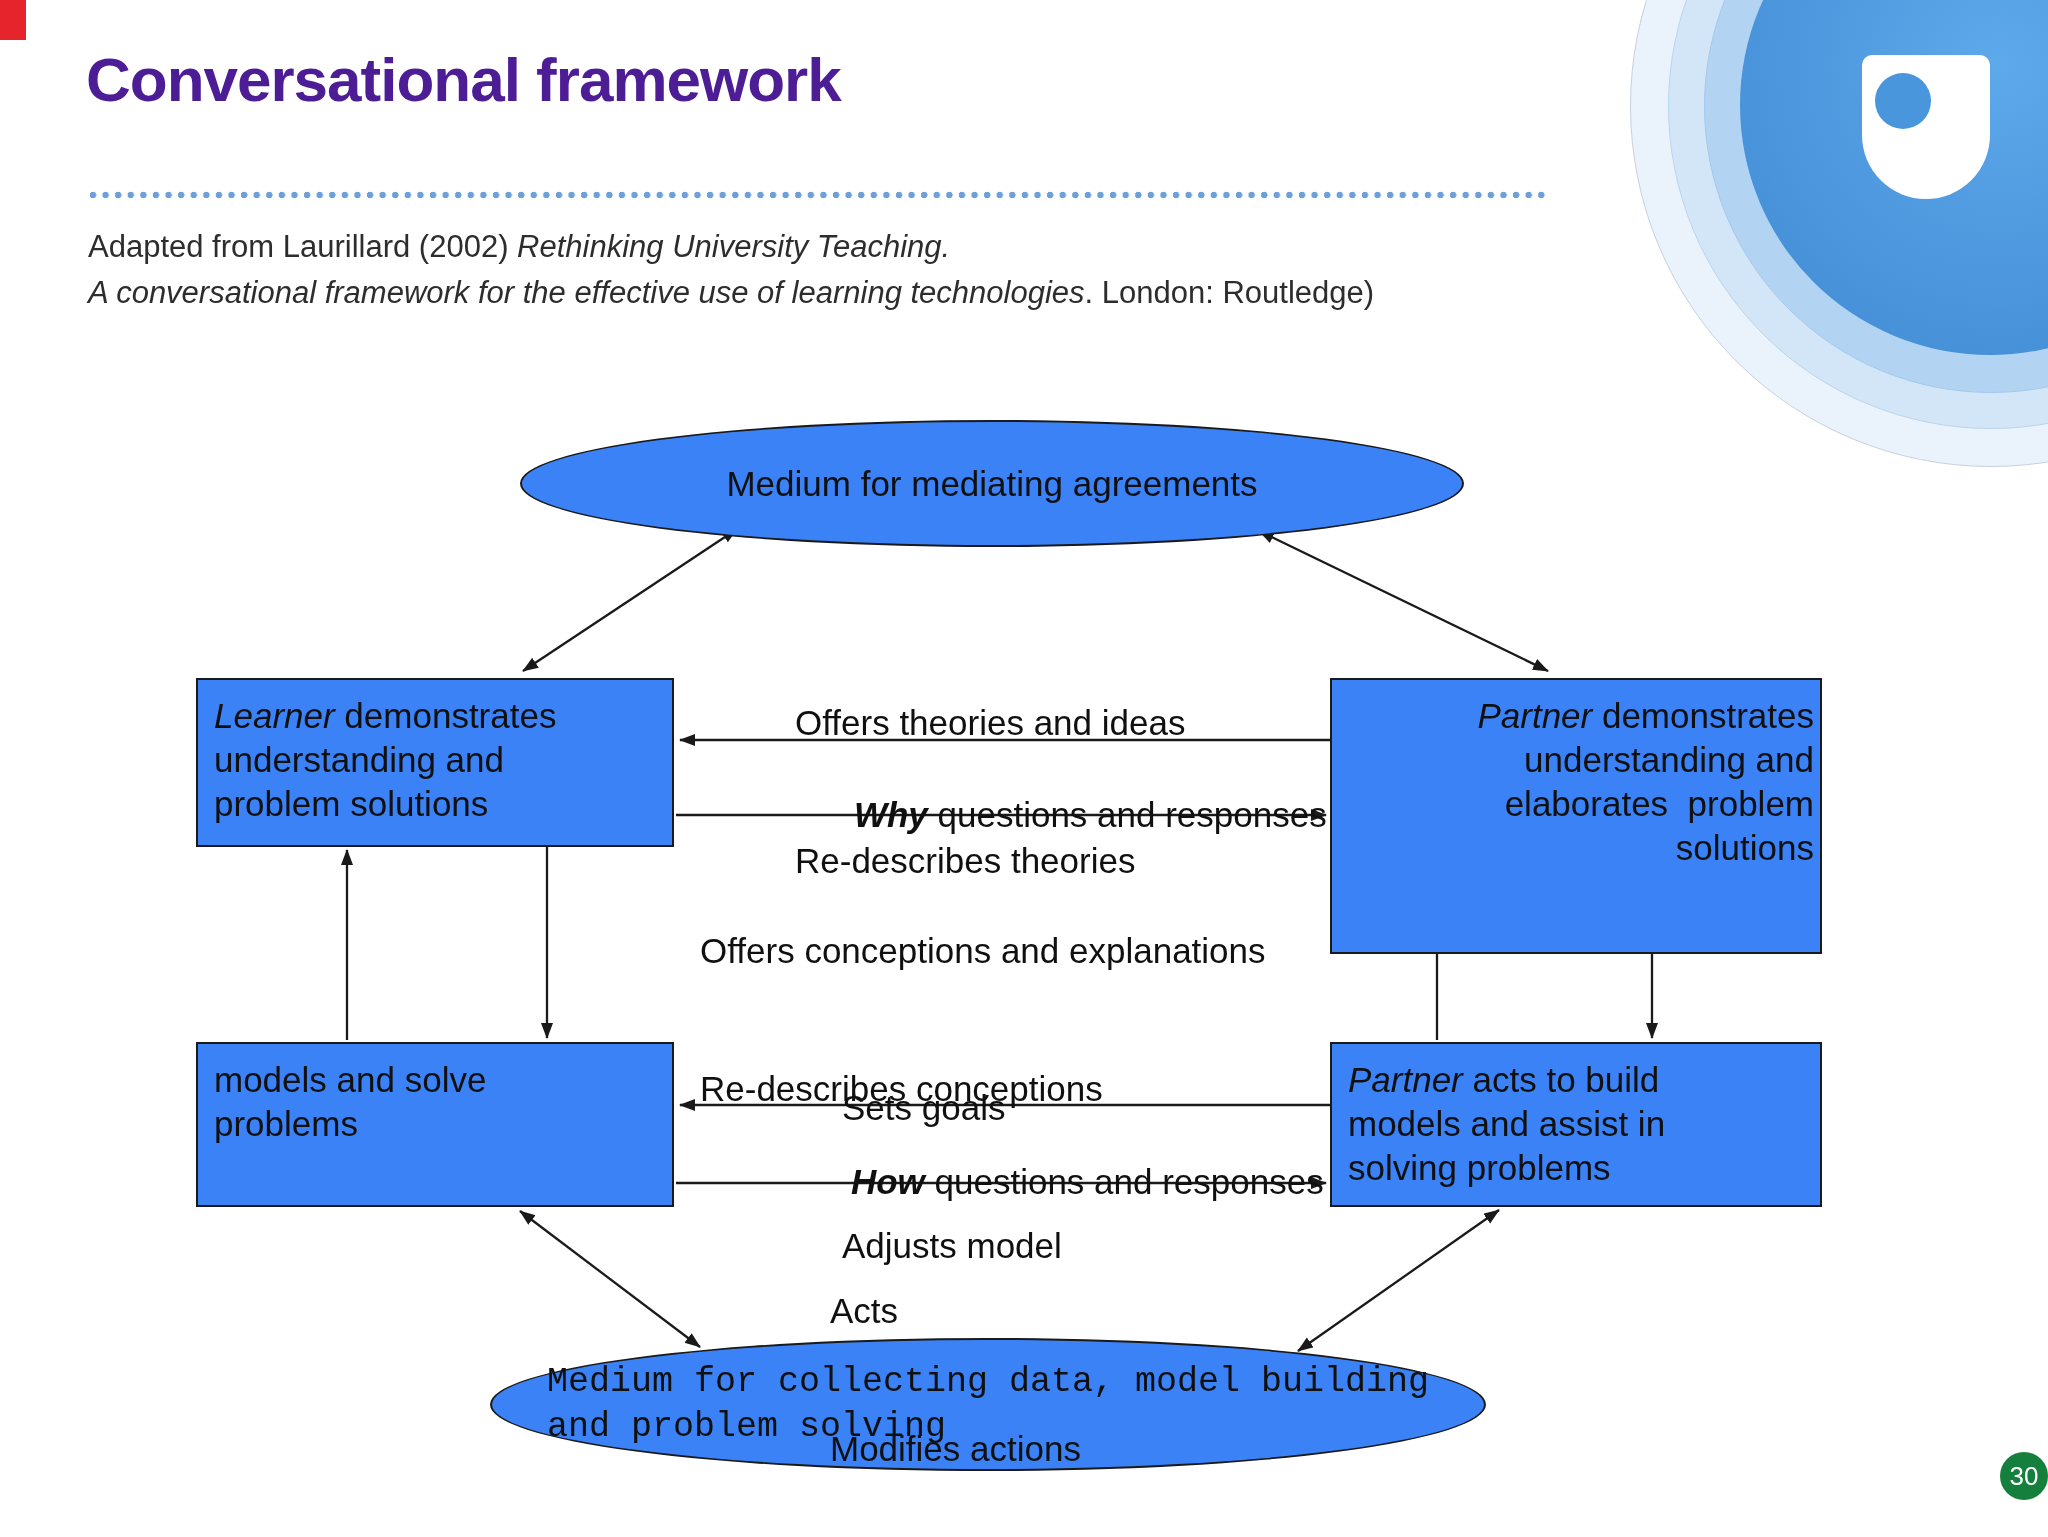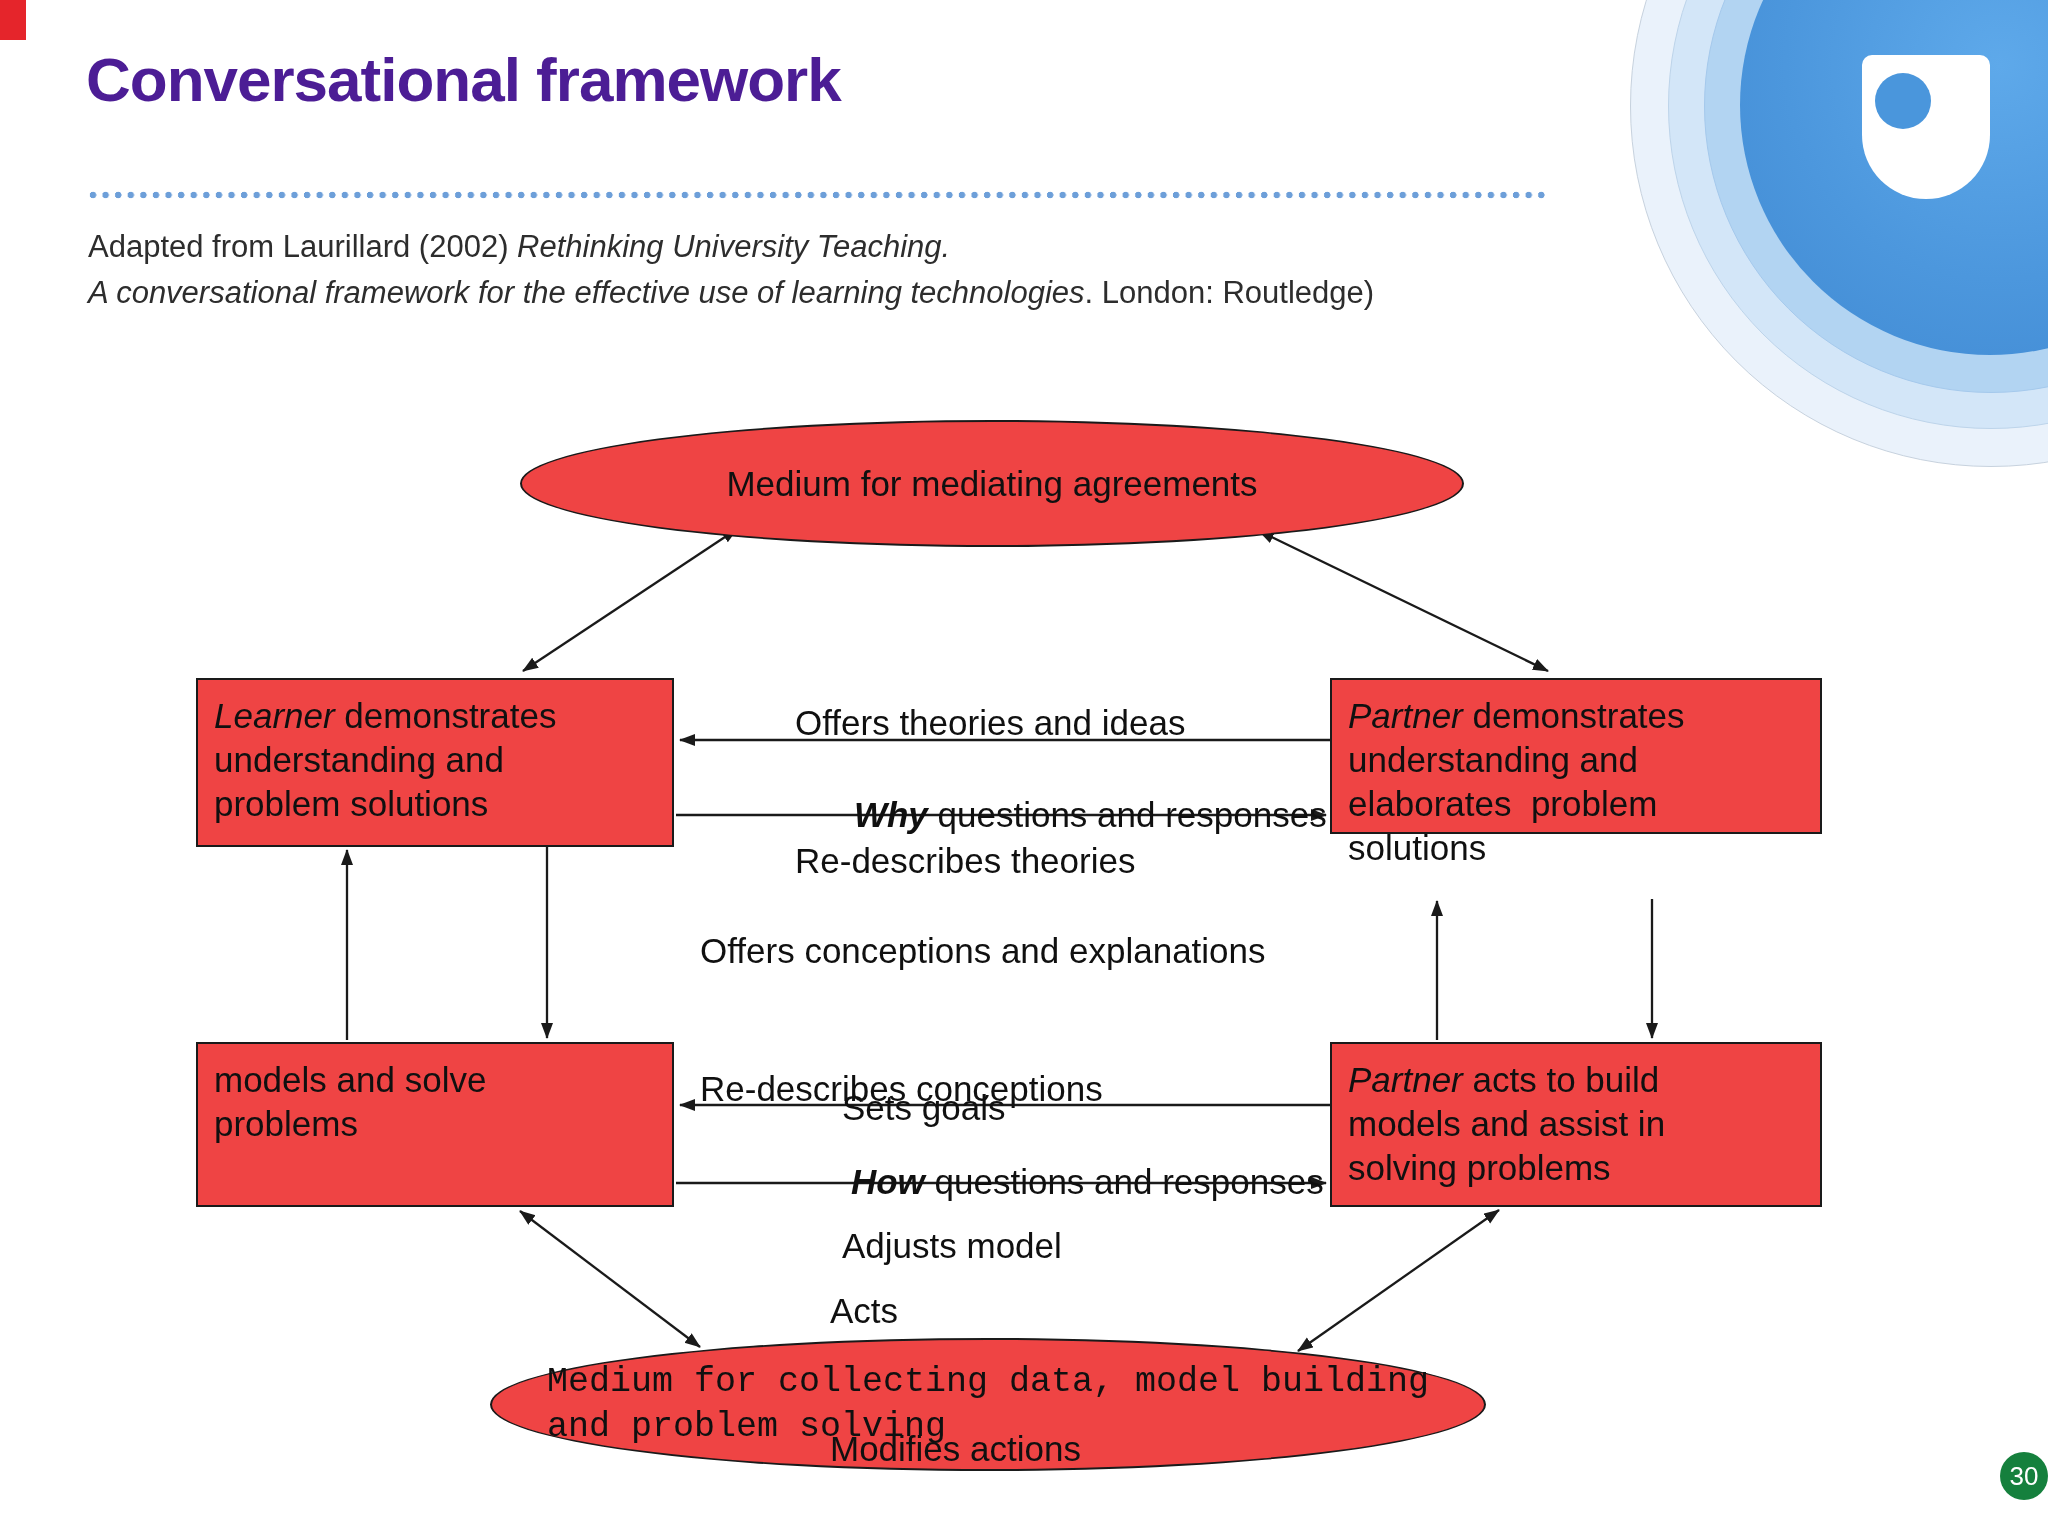--- a/index.html
+++ b/index.html
@@ -24,29 +24,29 @@
   .ring{position:absolute;border-radius:50%;}
   .ring1{left:1630px;top:-255px;width:720px;height:720px;background:#eaf2fb;border:1px solid #c7d2de;}
   .ring2{left:1668px;top:-217px;width:644px;height:644px;background:#d3e6f8;border:1px solid #bdd4ea;}
   .ring3{left:1704px;top:-181px;width:572px;height:572px;background:#b2d4f2;border:1px solid #a5c9ec;}
   .ring4{left:1740px;top:-145px;width:500px;height:500px;
          background:radial-gradient(circle at 52% 42%,#5ea9ea 0%,#4c97dd 55%,#4089d2 100%);}
   .shield{position:absolute;left:1862px;top:55px;width:128px;height:144px;background:#ffffff;
           border-radius:10px 10px 64px 64px;}
   .shield-dot{position:absolute;left:1875px;top:73px;width:56px;height:56px;border-radius:50%;background:#4a96dc;}
   
-  .shape{position:absolute;background:#ef4444;border:2.5px solid #1a1a1a;box-sizing:border-box;}
+  .shape{position:absolute;background:#3b82f6;border:2.5px solid #1a1a1a;box-sizing:border-box;}
   .ellipse{border-radius:50%;display:flex;align-items:center;justify-content:center;text-align:center;}
   .ellipse-top{left:520px;top:420px;width:944px;height:127px;font-size:35px;}
   .ellipse-bottom{left:490px;top:1338px;width:996px;height:133px;font-size:35px;}
   .ellipse-bottom .inner{text-align:left;line-height:45px;font-family:Liberation Mono, monospace;}
   .dbox{font-size:35px;line-height:44px;}
   .dbox .pad{padding:14px 6px 0 16px;}
   .box-ul{left:196px;top:678px;width:478px;height:169px;}
-  .box-ur{left:1330px;top:678px;width:492px;height:156px;}
+  .box-ur{left:1330px;top:678px;width:492px;height:276px;text-align:right;}
   .box-ll{left:196px;top:1042px;width:478px;height:165px;}
   .box-lr{left:1330px;top:1042px;width:492px;height:165px;}
   .box-line{white-space:pre;}
   .lead{font-style:italic;}
   
   .lbl{position:absolute;font-size:35px;line-height:46px;white-space:pre;}
   .lbl-theories{left:795px;top:608px;}
   .lbl-why{left:815px;top:746px;}
   .lbl-conceptions{left:700px;top:836px;}
   .lbl-goals{left:842px;top:993px;}

